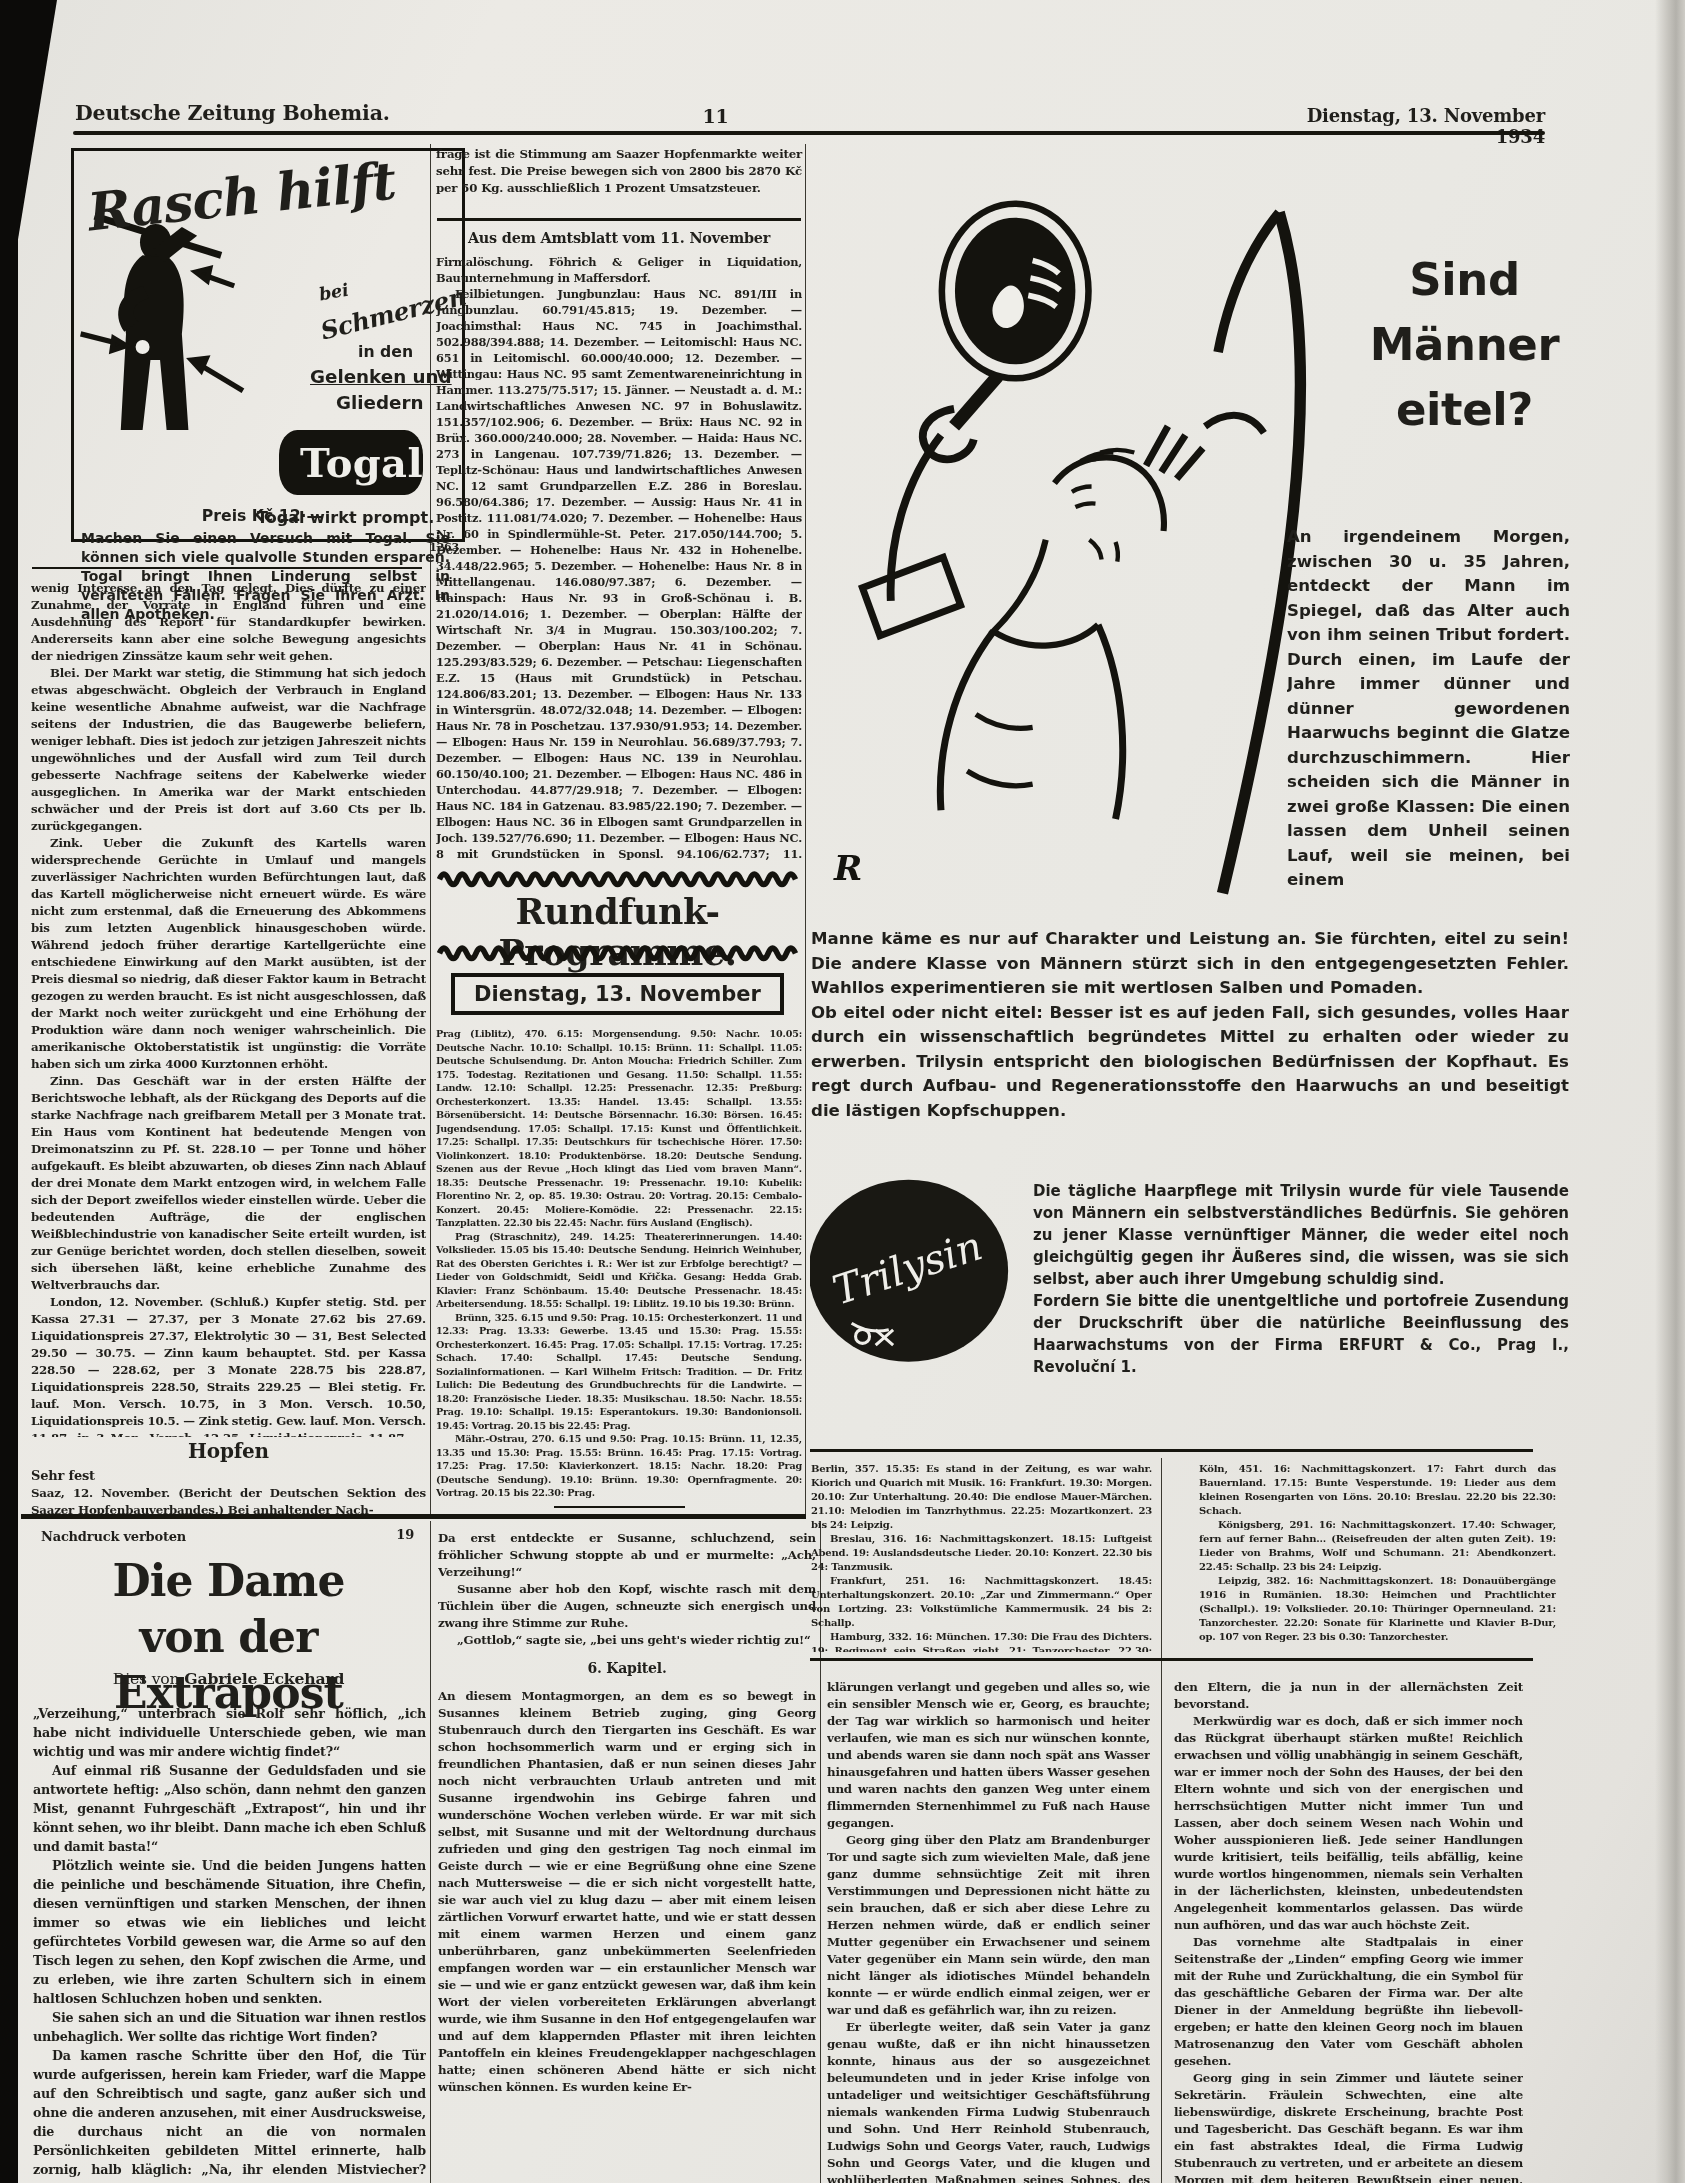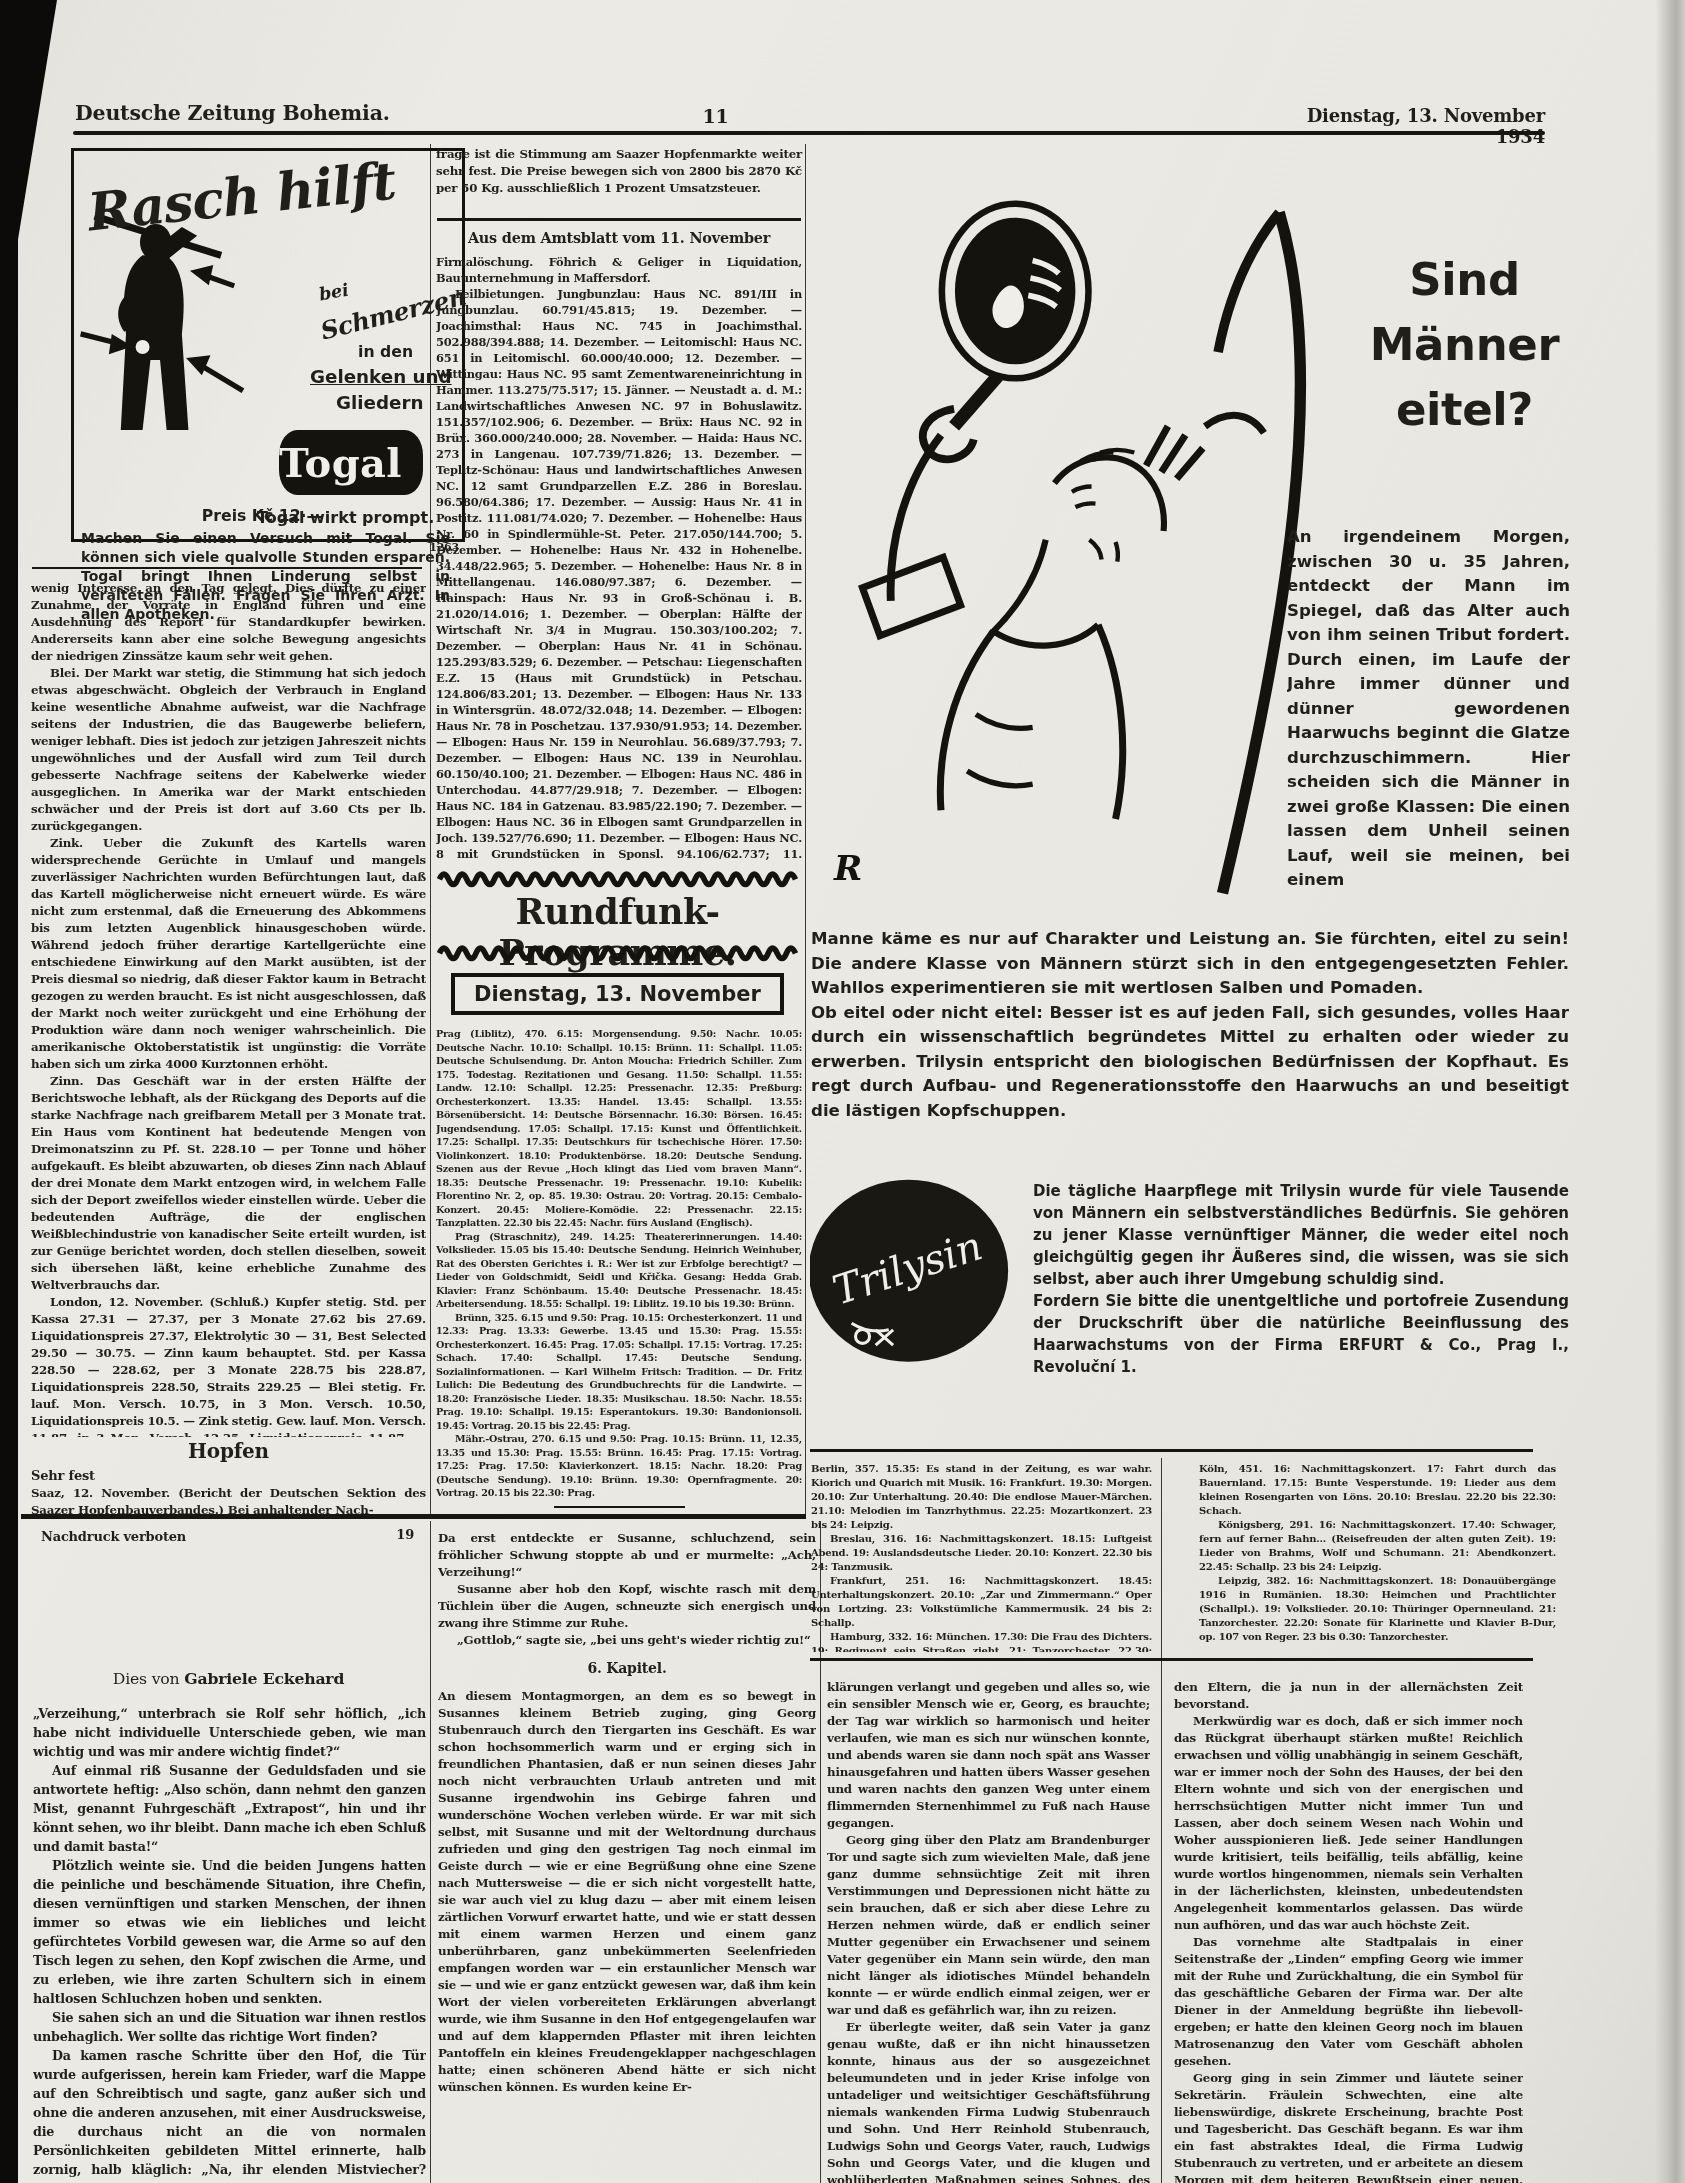--- a/index.html
+++ b/index.html
@@ -34,21 +34,21 @@
   .header-rule{left:73px;top:131px;width:1472px;height:4.4px;border-radius:2.2px;}
   
   .togal-box{left:71px;top:148px;width:388px;height:388px;border:3.1px solid #14130e;background:transparent;}
   .togal-headline{left:13px;top:12.2px;width:358px;font-size:52px;font-style:italic;transform:rotate(-6deg);letter-spacing:-0.9px;}
   .togal-bei{left:245px;top:131px;font-size:17.5px;font-style:italic;transform:rotate(-10deg);}
   .togal-schmerzen{left:245px;top:148px;font-size:24.5px;font-style:italic;transform:rotate(-14deg);letter-spacing:-0.4px;}
   .togal-inden{left:284px;top:191px;font-size:15.7px;}
   .togal-gelenken{left:236px;top:215px;font-size:18.3px;text-decoration:underline;}
   .togal-gliedern{left:262px;top:241px;font-size:18.3px;}
   .togal-logo{left:205px;top:279px;width:144px;height:65px;background:#14130e;border-radius:18.3px/25px;
-    display:flex;align-items:center;justify-content:flex-start;}
+    display:flex;align-items:center;justify-content:flex-end;}
   .togal-logo span{color:#efeee9;font-size:40px;font-weight:700;font-family:"DejaVu Serif",serif;letter-spacing:0.4px;}
   .togal-prompt{left:183px;top:357px;font-size:16px;}
   .togal-body{left:7px;top:378px;width:369px;font-size:14px;line-height:19px;}
   .togal-price{left:0;top:358px;width:376px;text-align:center;font-size:15.7px;}
   .ad-number{left:332px;top:541px;width:127px;text-align:right;font-size:11px;}
   .thin-rule1{left:32px;top:567px;width:390px;height:2.2px;}
   
   .market-col{left:31px;top:580px;width:395px;height:857px;overflow:hidden;font-size:11.8px;line-height:17px;}
   .hopfen-title{left:31px;top:1439px;width:395px;text-align:center;font-size:20px;}
   .hopfen-sub{left:31px;top:1468px;width:395px;text-align:left;font-size:13px;}
@@ -255,20 +255,24 @@
   <div class="abs listings-r frak just colbody nocut">
       <p>Köln, 451. 16: Nachmittagskonzert. 17: Fahrt durch das Bauernland. 17.15: Bunte Vesperstunde. 19: Lieder aus dem kleinen Rosengarten von Löns. 20.10: Breslau. 22.20 bis 22.30: Schach.</p>
       <p>Königsberg, 291. 16: Nachmittagskonzert. 17.40: Schwager, fern auf ferner Bahn... (Reisefreuden der alten guten Zeit). 19: Lieder von Brahms, Wolf und Schumann. 21: Abendkonzert. 22.45: Schallp. 23 bis 24: Leipzig.</p>
       <p>Leipzig, 382. 16: Nachmittagskonzert. 18: Donauübergänge 1916 in Rumänien. 18.30: Heimchen und Prachtlichter (Schallpl.). 19: Volkslieder. 20.10: Thüringer Opernneuland. 21: Tanzorchester. 22.20: Sonate für Klarinette und Klavier B-Dur, op. 107 von Reger. 23 bis 0.30: Tanzorchester.</p>
     </div>
   <div class="abs r-rule2 rule"></div>
 
   <div class="abs novel-rule rule"></div>
   <div class="abs nachdruck frak">Nachdruck verboten</div>
   <div class="abs episode frak">19</div>
+  <div class="abs novel-title frak">
+    <div>Die Dame</div>
+    <div>von der Extrapost</div>
+  </div>
   <div class="abs novel-byline frak">
     <span>Dies von </span><b>Gabriele Eckehard</b>
   </div>
 
   <div class="abs novel-c1 frak just colbody">
       <p>„Verzeihung,“ unterbrach sie Rolf sehr höflich, „ich habe nicht individuelle Unterschiede geben, wie man wichtig und was mir andere wichtig findet?“</p>
       <p>Auf einmal riß Susanne der Geduldsfaden und sie antwortete heftig: „Also schön, dann nehmt den ganzen Mist, genannt Fuhrgeschäft „Extrapost“, hin und ihr könnt sehen, wo ihr bleibt. Dann mache ich eben Schluß und damit basta!“</p>
       <p>Plötzlich weinte sie. Und die beiden Jungens hatten die peinliche und beschämende Situation, ihre Chefin, diesen vernünftigen und starken Menschen, der ihnen immer so etwas wie ein liebliches und leicht gefürchtetes Vorbild gewesen war, die Arme so auf den Tisch legen zu sehen, den Kopf zwischen die Arme, und zu erleben, wie ihre zarten Schultern sich in einem haltlosen Schluchzen hoben und senkten.</p>
       <p>Sie sahen sich an und die Situation war ihnen restlos unbehaglich. Wer sollte das richtige Wort finden?</p>
       <p>Da kamen rasche Schritte über den Hof, die Tür wurde aufgerissen, herein kam Frieder, warf die Mappe auf den Schreibtisch und sagte, ganz außer sich und ohne die anderen anzusehen, mit einer Ausdrucksweise, die durchaus nicht an die von normalen Persönlichkeiten gebildeten Mittel erinnerte, halb zornig, halb kläglich: „Na, ihr elenden Mistviecher? Weshalb seid ihr nicht in Brandenburg?“</p>

